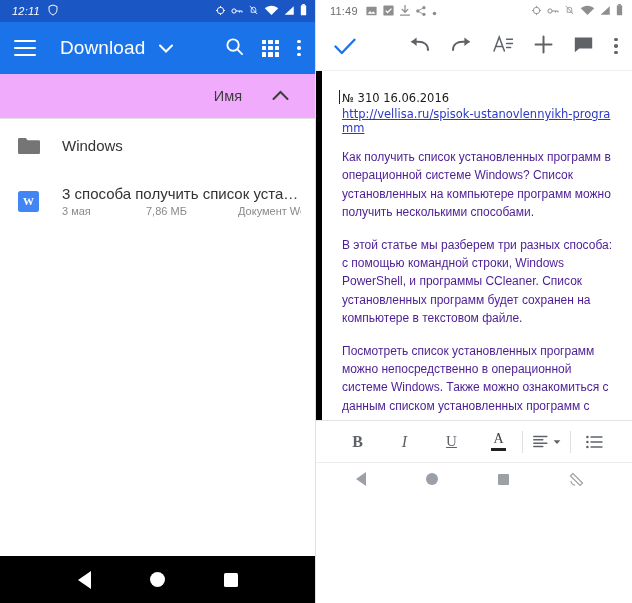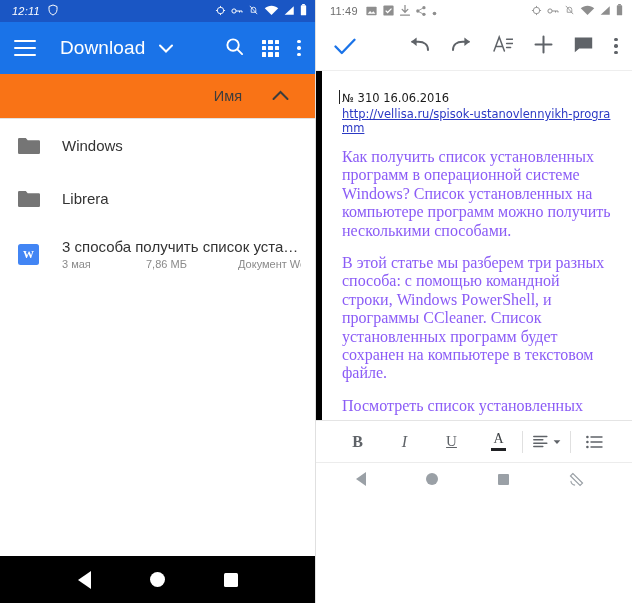--- a/index.html
+++ b/index.html
@@ -68,21 +68,21 @@
     width: 17px; height: 17px;
     display: grid; grid-template-columns: repeat(3, 1fr); grid-template-rows: repeat(3, 1fr);
     gap: 2px;
   }
   .grid-icon i { display: block; background: #fff; border-radius: .5px; }
   .dots-icon { width: 4px; display: flex; flex-direction: column; gap: 3px; align-items: center; }
   .dots-icon i { width: 3.5px; height: 3.5px; background: #fff; border-radius: 50%; display: block; }
 
   .sortbar {
     height: 45px;
-    background: #f97316;
+    background: #f0abfc;
     display: flex; align-items: center; justify-content: flex-end;
     padding-right: 26px;
     border-bottom: 1px solid #e2e2e2;
   }
   .sortbar-label {
     font-size: 14.5px; color: #3c3c3c;
     margin-right: 30px;
   }
 
   .filelist { flex: 1; background: #ffffff; overflow: hidden; }
@@ -178,25 +178,25 @@
   }
   .doc-link {
     font-size: 11.5px; color: #2b39c4;
     text-decoration: underline;
     font-family: "DejaVu Sans", sans-serif;
     display: block;
     margin-bottom: 13px;
     word-break: break-all;
   }
   .doc-p {
-    font-size: 16px;
+    font-size: 12px;
     line-height: 18.4px;
-    color: #8b5cf6;
+    color: #4c1d95;
     margin-bottom: 14px;
-    font-family: Liberation Serif, serif;
+    font-family: Liberation Sans, sans-serif;
   }
 
   .format-toolbar {
     height: 42px;
     background: #ffffff;
     border-top: 1px solid #e4e4e4;
     display: flex; align-items: center;
     padding: 0 14px 0 18px;
     gap: 0;
   }
@@ -339,30 +339,20 @@
         <div class="file-icon-wrap">
           <svg class="folder-icon" width="22" height="17" viewBox="0 0 22 17">
               <path d="M0 2.2A1.2 1.2 0 0 1 1.2 1h6.6l1.9 2.2h11.1A1.2 1.2 0 0 1 22 4.4V15.8A1.2 1.2 0 0 1 20.8 17H1.2A1.2 1.2 0 0 1 0 15.8V2.2z" fill="#757575"></path>
             </svg>
         </div>
         <div class="file-main">
           <div class="file-name">Windows</div>
         </div>
       </div>
 
-      <div class="file-row">
-        <div class="file-icon-wrap">
-          <svg class="folder-icon" width="22" height="17" viewBox="0 0 22 17">
-              <path d="M0 2.2A1.2 1.2 0 0 1 1.2 1h6.6l1.9 2.2h11.1A1.2 1.2 0 0 1 22 4.4V15.8A1.2 1.2 0 0 1 20.8 17H1.2A1.2 1.2 0 0 1 0 15.8V2.2z" fill="#757575"></path>
-            </svg>
-        </div>
-        <div class="file-main">
-          <div class="file-name">Librera</div>
-        </div>
-      </div>
 
       <div class="file-row with-meta">
         <div class="file-icon-wrap">
           <span class="word-icon">W</span>
         </div>
         <div class="file-main">
           <div class="file-name">3 способа получить список устано…</div>
           <div class="file-meta">
             <span class="m-date">3 мая</span>
             <span class="m-size">7,86 МБ</span>

